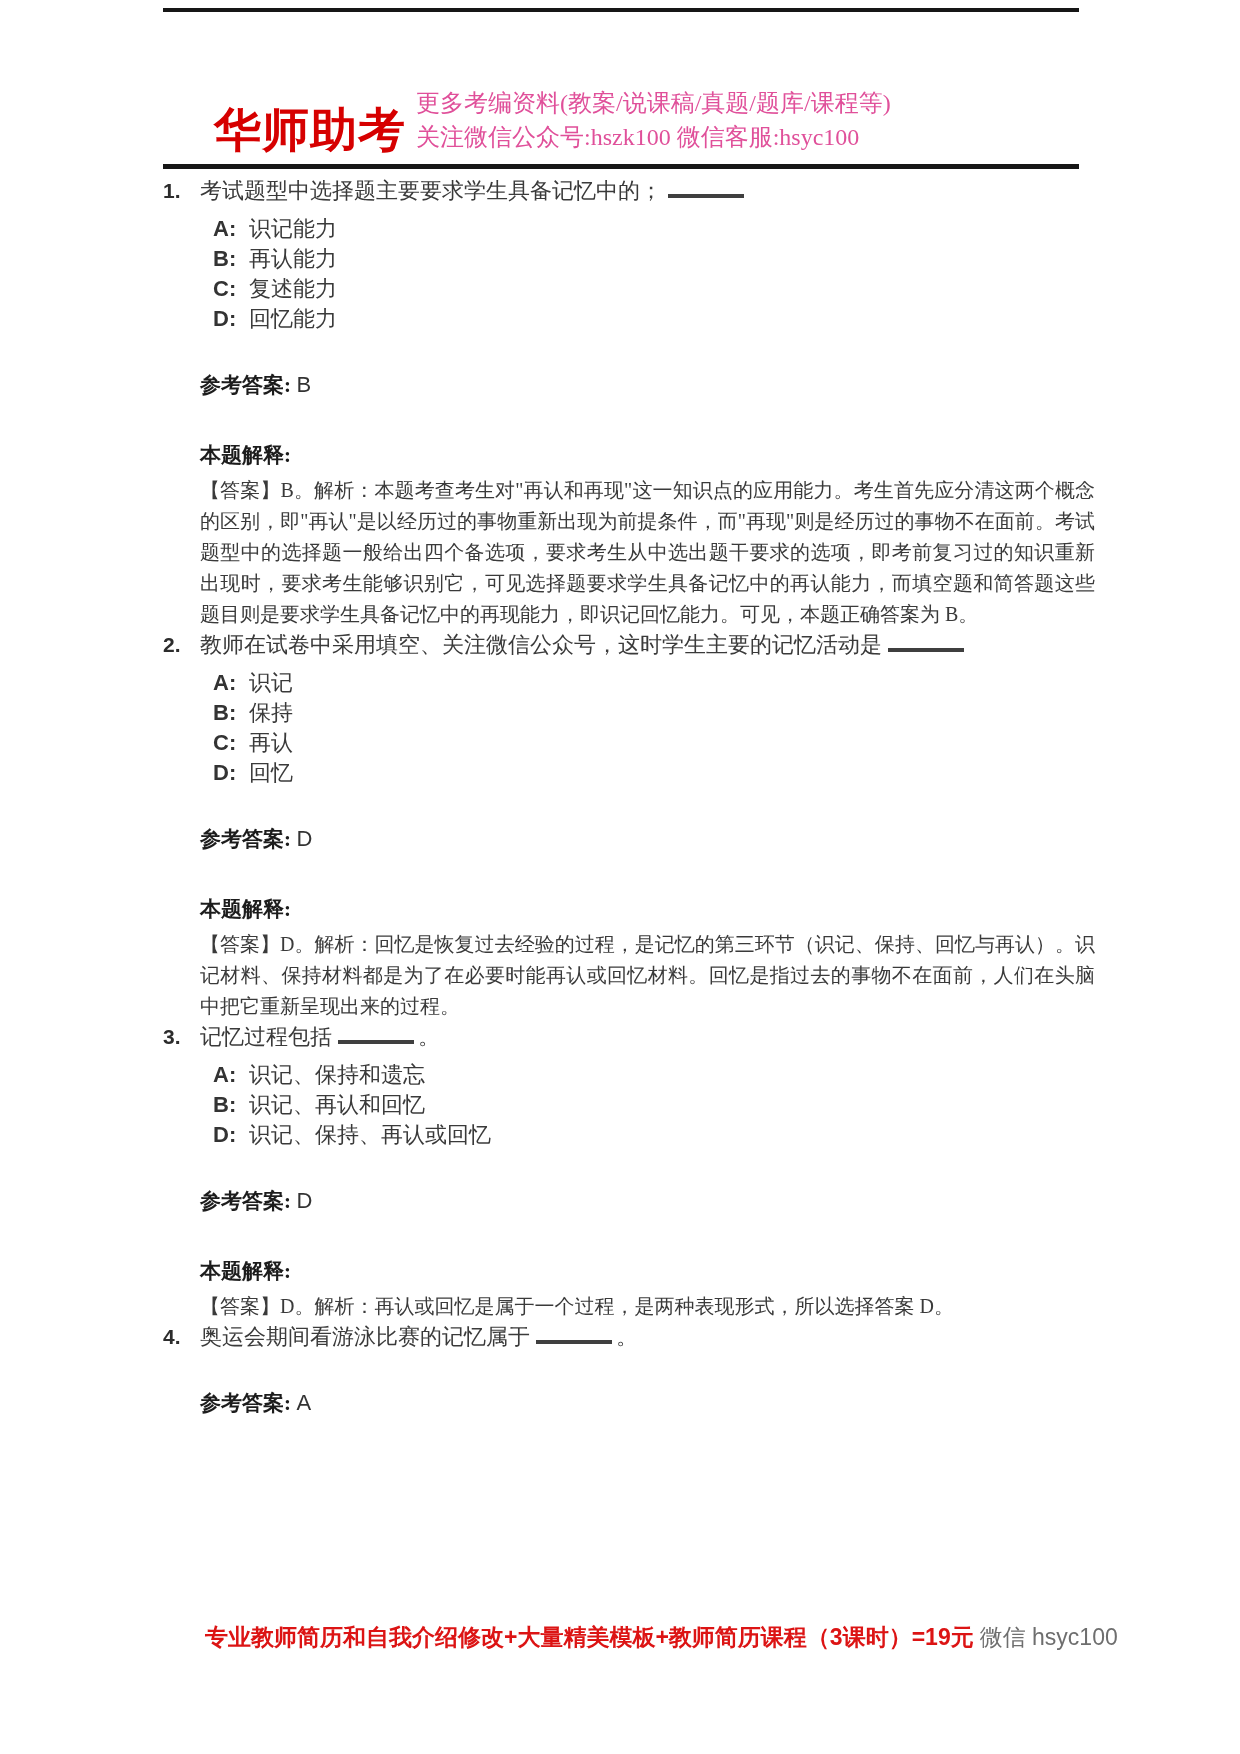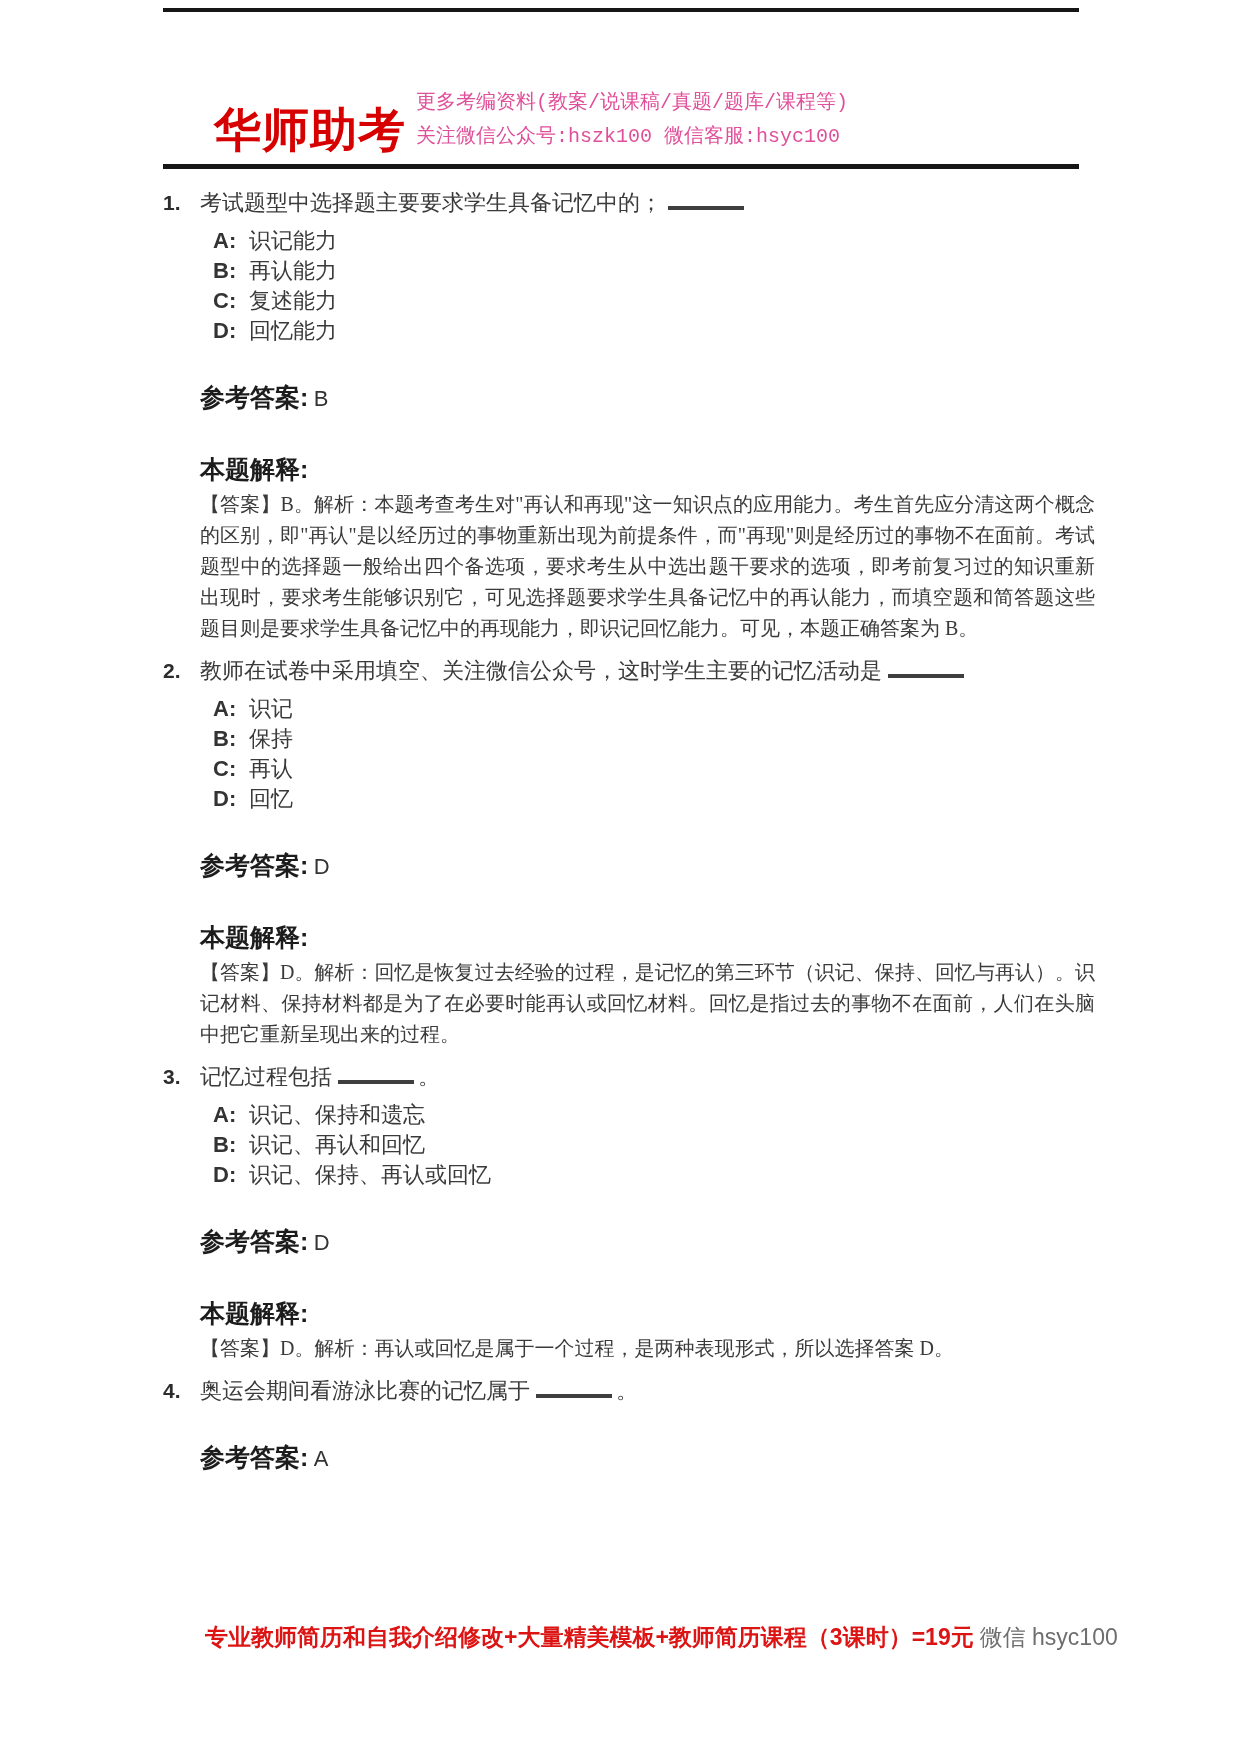--- a/index.html
+++ b/index.html
@@ -11,44 +11,44 @@
   .page { position:relative; width:1240px; height:1754px; background:#fff; overflow:hidden; }
 
   
   .top-rule { position:absolute; left:163px; top:8px; width:916px; height:4px; background:#161616; }
   .header { position:absolute; left:214px; top:86px; display:flex; align-items:flex-end; gap:10px; }
   .logo {
     font-family:"Liberation Sans", sans-serif; font-weight:900;
     font-size:47px; line-height:1.05; color:#d60000; letter-spacing:1px; white-space:nowrap;
   }
   .taglines {
-    font-family:Liberation Mono, monospace; font-weight:500;
-    font-size:20px; line-height:34px; color:#e0509a; white-space:nowrap;
+    font-family:Liberation Serif, serif; font-weight:500;
+    font-size:24px; line-height:34px; color:#e0509a; white-space:nowrap;
   }
   .header-rule { position:absolute; left:163px; top:164px; width:916px; height:5px; background:#161616; }
 
   
   .content { position:absolute; left:163px; top:176px; width:932px; font-size:22px; }
-  .question { margin-top:12px; }
+  .question { margin-top:0; }
   .q-title { line-height:30px; }
   .q-num {
     display:inline-block; width:37px; font-family:"Liberation Sans", sans-serif;
     font-weight:700; color:#2c2c2c; font-size:21px;
   }
   .blank {
     display:inline-block; width:76px; height:16px;
     border-bottom:4px solid #3f3f3f; margin:0 4px 0 6px;
   }
   .options { margin-left:50px; margin-top:8px; }
   .option { line-height:30px; }
   .opt-key { display:inline-block; width:36px; font-family:"Liberation Sans", sans-serif; font-weight:600; color:#333; }
   .ref-answer { margin-top:36px; margin-left:37px; line-height:30px; }
   .bold-label {
-    font-family:Liberation Sans, sans-serif; font-weight:800;
-    color:#1c1c1c; font-size:25px;
+    font-family:Liberation Serif, serif; font-weight:800;
+    color:#1c1c1c; font-size:21px;
   }
   .ans-val { font-family:"Liberation Sans", sans-serif; color:#333; }
   .explain-label { margin-top:40px; margin-left:37px; line-height:30px; }
   .explain-text {
     margin-top:5px; margin-left:37px; width:895px;
     font-size:20px; line-height:31px; text-align:justify; text-justify:inter-ideograph;
     color:#3a3a3a;
   }
 
   

